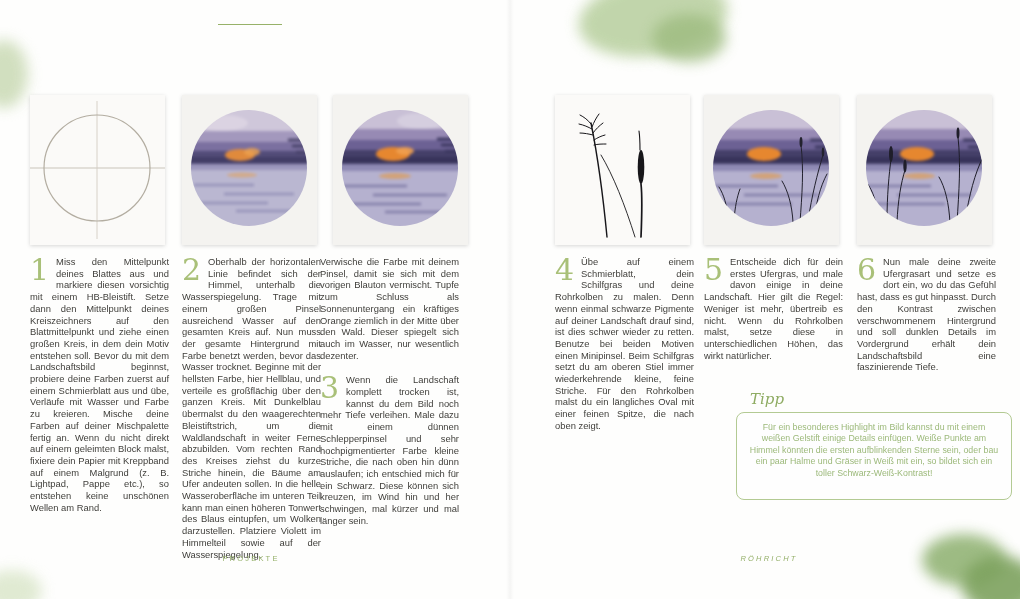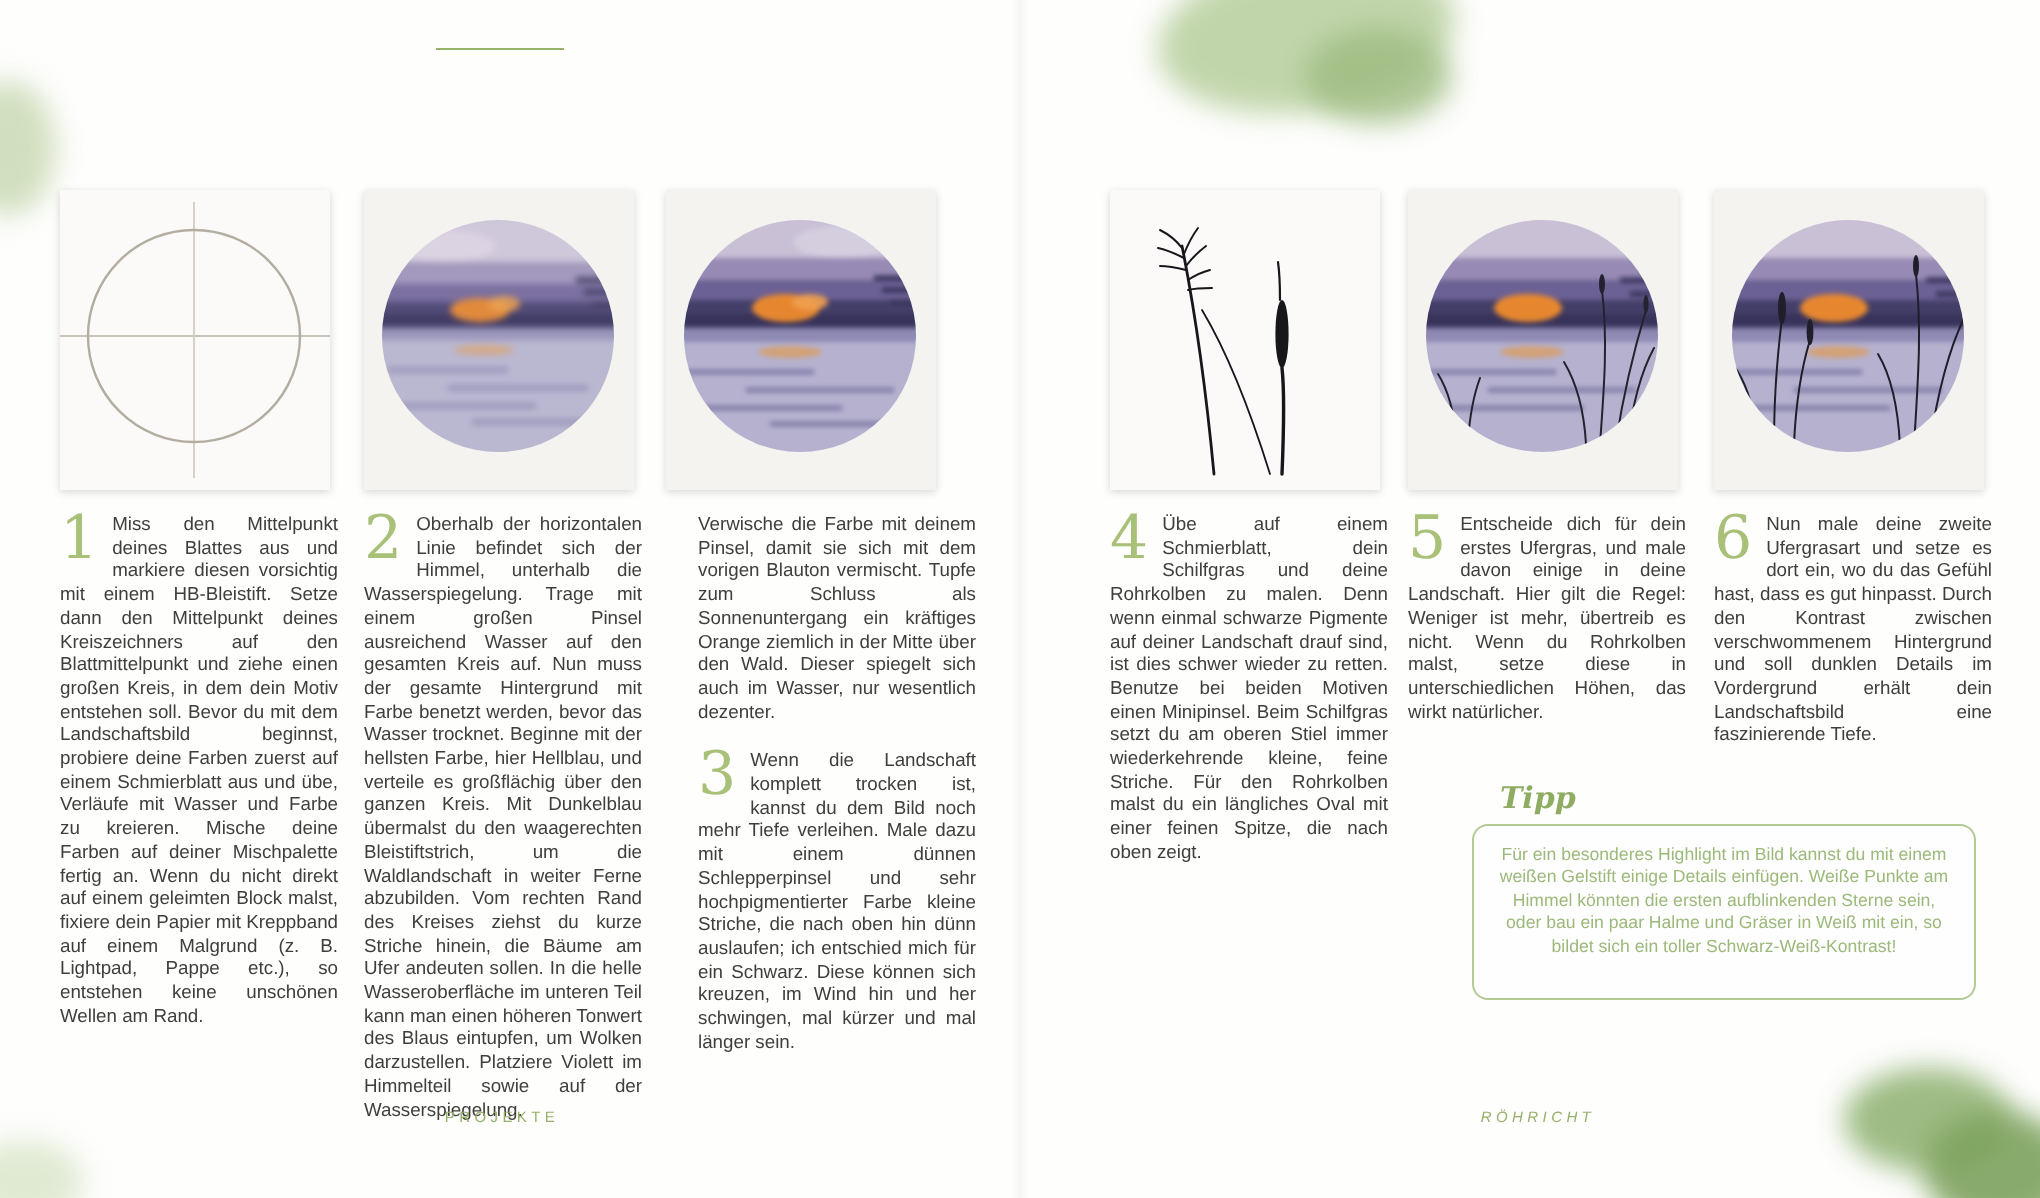--- a/index.html
+++ b/index.html
@@ -32,22 +32,22 @@
   .card-paper { background:#fbfaf8; }
 
   
   .col { position:absolute; top:256px; width:139px; }
   .block { text-align:justify; font-size:9.4px; line-height:11.7px; margin-bottom:13px; hyphens:auto; }
   .block::after { content:""; display:block; clear:both; }
   .stepnum { float:left; font-family:"DejaVu Serif", serif; font-size:30px; line-height:24px;
     padding-top:2px; margin-right:7px; color:#a9c078; }
 
   
-  .tipp-title { position:absolute; left:750px; top:390px; font-size:15px;font-weight:bold; }
-  .tipp-box { position:absolute; left:736px; top:412px; width:252px; min-height:88px;
+  .tipp-title { position:absolute; left:750px; top:390px; font-size:15px; }
+  .tipp-box { position:absolute; left:736px; top:412px; width:276px; min-height:88px;
     box-sizing:border-box; border:1px solid #b3ca93; border-radius:8px; padding:9px 12px;
     color:#9cb97a; font-size:8.8px; line-height:11.4px; text-align:center; background:rgba(255,255,255,.4); }
 
   
   .footer { position:absolute; top:554px; width:442px; text-align:center; }
   .footer-left { left:30px; } .footer-right { left:548px;font-style:italic; }
   .footer .label { font-size:7.5px; letter-spacing:2.2px; color:#95b06a; }
   .footer .pagenum { font-size:9px; color:#55594e; margin-top:3px; }
 </style>
 </head>
@@ -268,21 +268,21 @@
       <span class="stepnum">1</span><span>Miss den Mittelpunkt deines Blattes aus und markiere diesen vorsichtig mit einem HB-Bleistift. Setze dann den Mittelpunkt deines Kreiszeichners auf den Blattmittelpunkt und ziehe einen großen Kreis, in dem dein Motiv entstehen soll. Bevor du mit dem Landschaftsbild beginnst, probiere deine Farben zuerst auf einem Schmierblatt aus und übe, Verläufe mit Wasser und Farbe zu kreieren. Mische deine Farben auf deiner Mischpalette fertig an. Wenn du nicht direkt auf einem geleimten Block malst, fixiere dein Papier mit Kreppband auf einem Malgrund (z. B. Lightpad, Pappe etc.), so entstehen keine unschönen Wellen am Rand.</span>
     </div>
   </div>
 
   <div class="col" style="left:182px">
     <div class="block">
       <span class="stepnum">2</span><span>Oberhalb der horizontalen Linie befindet sich der Himmel, unterhalb die Wasserspiegelung. Trage mit einem großen Pinsel ausreichend Wasser auf den gesamten Kreis auf. Nun muss der gesamte Hintergrund mit Farbe benetzt werden, bevor das Wasser trocknet. Beginne mit der hellsten Farbe, hier Hellblau, und verteile es großflächig über den ganzen Kreis. Mit Dunkelblau übermalst du den waagerechten Bleistiftstrich, um die Waldlandschaft in weiter Ferne abzubilden. Vom rechten Rand des Kreises ziehst du kurze Striche hinein, die Bäume am Ufer andeuten sollen. In die helle Wasseroberfläche im unteren Teil kann man einen höheren Tonwert des Blaus eintupfen, um Wolken darzustellen. Platziere Violett im Himmelteil sowie auf der Wasserspiegelung.</span>
     </div>
   </div>
 
-  <div class="col" style="left:349px">
+  <div class="col" style="left:320px">
     <div class="block">
       <span>Verwische die Farbe mit deinem Pinsel, damit sie sich mit dem vorigen Blauton vermischt. Tupfe zum Schluss als Sonnenuntergang ein kräftiges Orange ziemlich in der Mitte über den Wald. Dieser spiegelt sich auch im Wasser, nur wesentlich dezenter.</span>
     </div>
     <div class="block">
       <span class="stepnum">3</span><span>Wenn die Landschaft komplett trocken ist, kannst du dem Bild noch mehr Tiefe verleihen. Male dazu mit einem dünnen Schlepperpinsel und sehr hochpigmentierter Farbe kleine Striche, die nach oben hin dünn auslaufen; ich entschied mich für ein Schwarz. Diese können sich kreuzen, im Wind hin und her schwingen, mal kürzer und mal länger sein.</span>
     </div>
   </div>
 
   <div class="col" style="left:555px">
     <div class="block">

